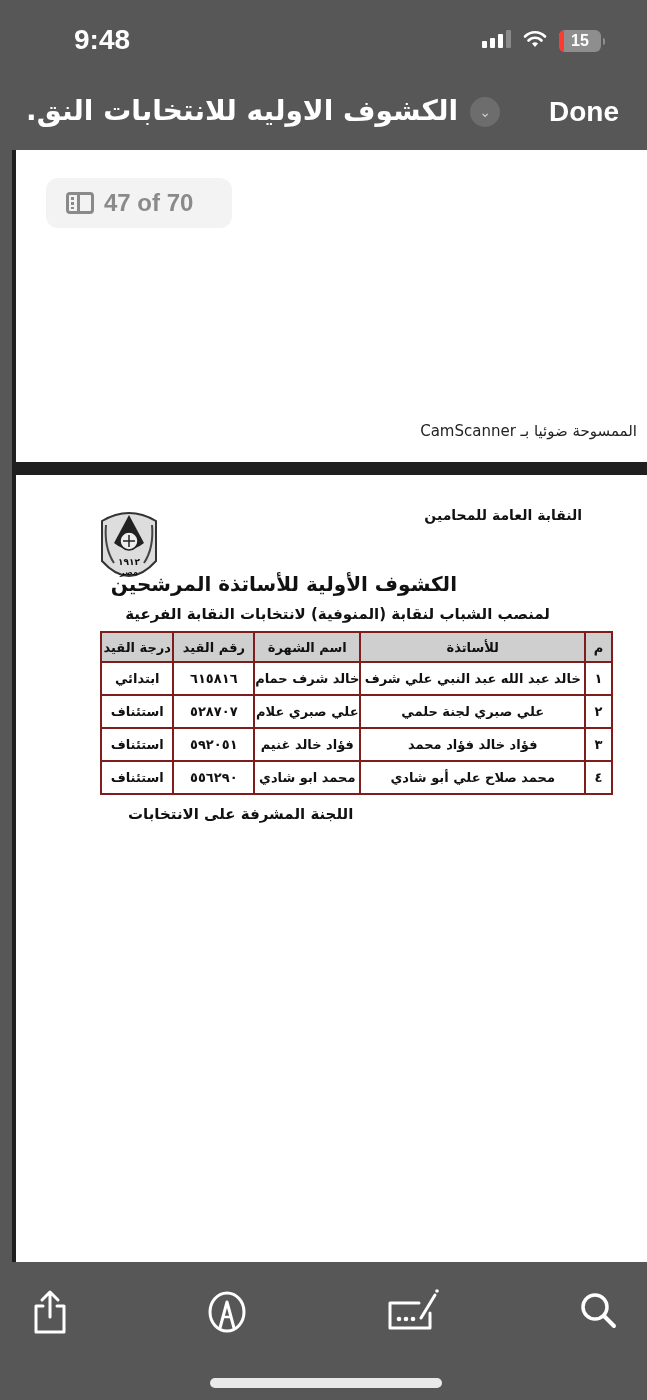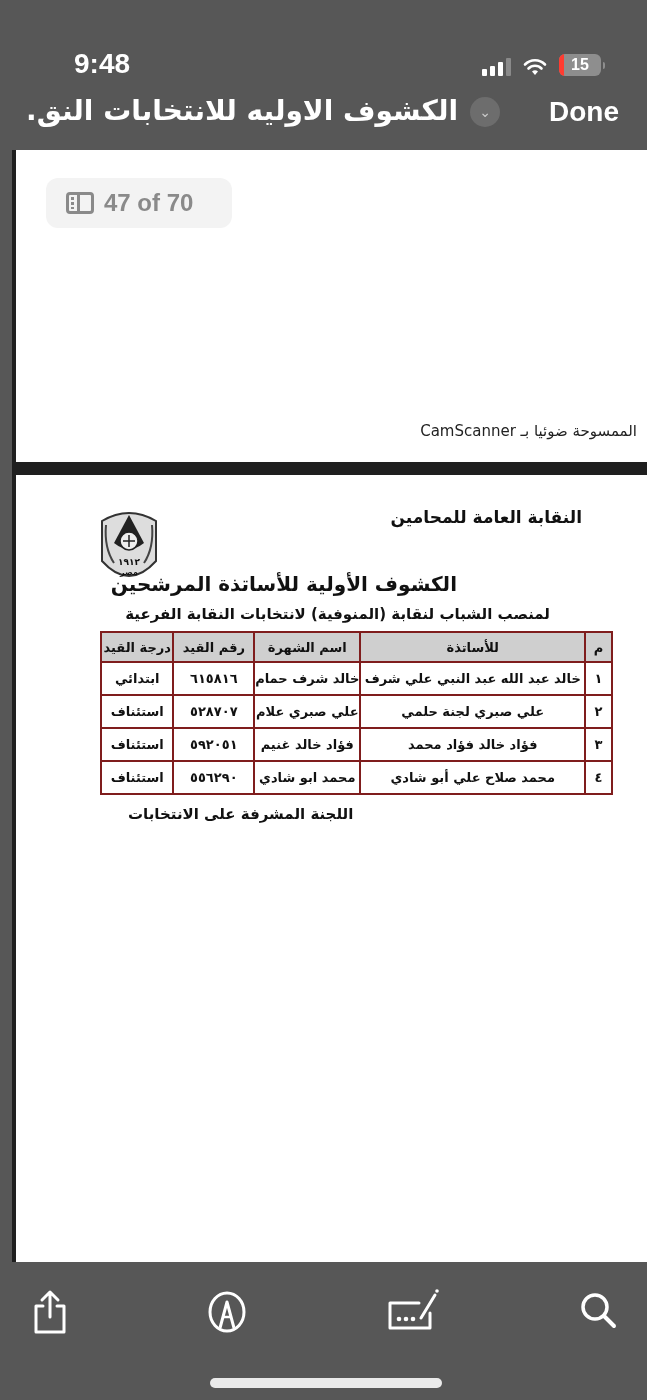--- a/index.html
+++ b/index.html
@@ -4,27 +4,27 @@
 <style>
   * { box-sizing: border-box; margin: 0; padding: 0; }
   html, body {
     width: 647px; height: 1400px; overflow: hidden;
     background: #575757;
     font-family: "DejaVu Sans", sans-serif;
   }
   .screen { position: relative; width: 647px; height: 1400px; background: #575757; }
 
   
-  .status-bar { position: absolute; top: 0; left: 0; width: 647px; height: 80px; margin-top: 24px; }
+  .status-bar { position: absolute; top: 0; left: 0; width: 647px; height: 80px; }
   .status-time {
     position: absolute; left: 74px; top: 24px;
     color: #fff; font-weight: bold; font-size: 28px;
     font-family: "Liberation Sans", sans-serif;
   }
-  .status-icons { position: absolute; right: 42px; top: 30px; display: flex; align-items: flex-end; gap: 12px; }
+  .status-icons { position: absolute; right: 42px; top: 30px; display: flex; align-items: flex-start; gap: 12px; }
   .signal { display: flex; align-items: flex-end; gap: 3px; height: 18px; }
   .signal span { width: 5px; background: #fff; border-radius: 1px; display: block; }
   .signal span.dim { background: #8a8a8a; }
   .battery {
     position: relative; width: 42px; height: 22px; border-radius: 6px;
     background: #8e8e8e; overflow: hidden; display: flex; align-items: center; justify-content: center;
   }
   .battery .level { position: absolute; left: 0; top: 0; bottom: 0; width: 5px; background: #ff3b30; }
   .battery .num { position: relative; color: #fff; font-weight: bold; font-size: 16px; font-family: "Liberation Sans", sans-serif; }
   .battery-tip { width: 2px; height: 7px; background: #8e8e8e; border-radius: 0 2px 2px 0; margin-left: -10px; }
@@ -72,21 +72,21 @@
   .scan-footer {
     position: absolute; right: 18px; top: 272px; font-size: 15px; color: #222; direction: rtl;
   }
 
   
   .doc-header { position: absolute; left: 0; top: 0; width: 639px; height: 150px; }
   .logo { position: absolute; left: 78px; top: 28px; width: 70px; height: 90px; }
   .h-line {
     position: absolute; direction: rtl; font-weight: bold; color: #111; white-space: nowrap;
   }
-  .h1 { right: 73px; top: 32px; font-size: 17px; }
+  .h1 { right: 73px; top: 32px; font-size: 14px; }
   .h2 { right: 73px; top: 62px; font-size: 17px; text-decoration: underline; }
   .h3 { right: 198px; top: 97px; font-size: 20px; }
   .h4 { right: 105px; top: 130px; font-size: 15px; }
 
   table.candidates {
     position: absolute; left: 84px; top: 156px; width: 513px;
     border-collapse: collapse; direction: rtl;
   }
   table.candidates th, table.candidates td {
     border: 2px solid #7f1d1d; text-align: center; font-weight: bold; font-size: 13px; color: #111; height: 33px;

